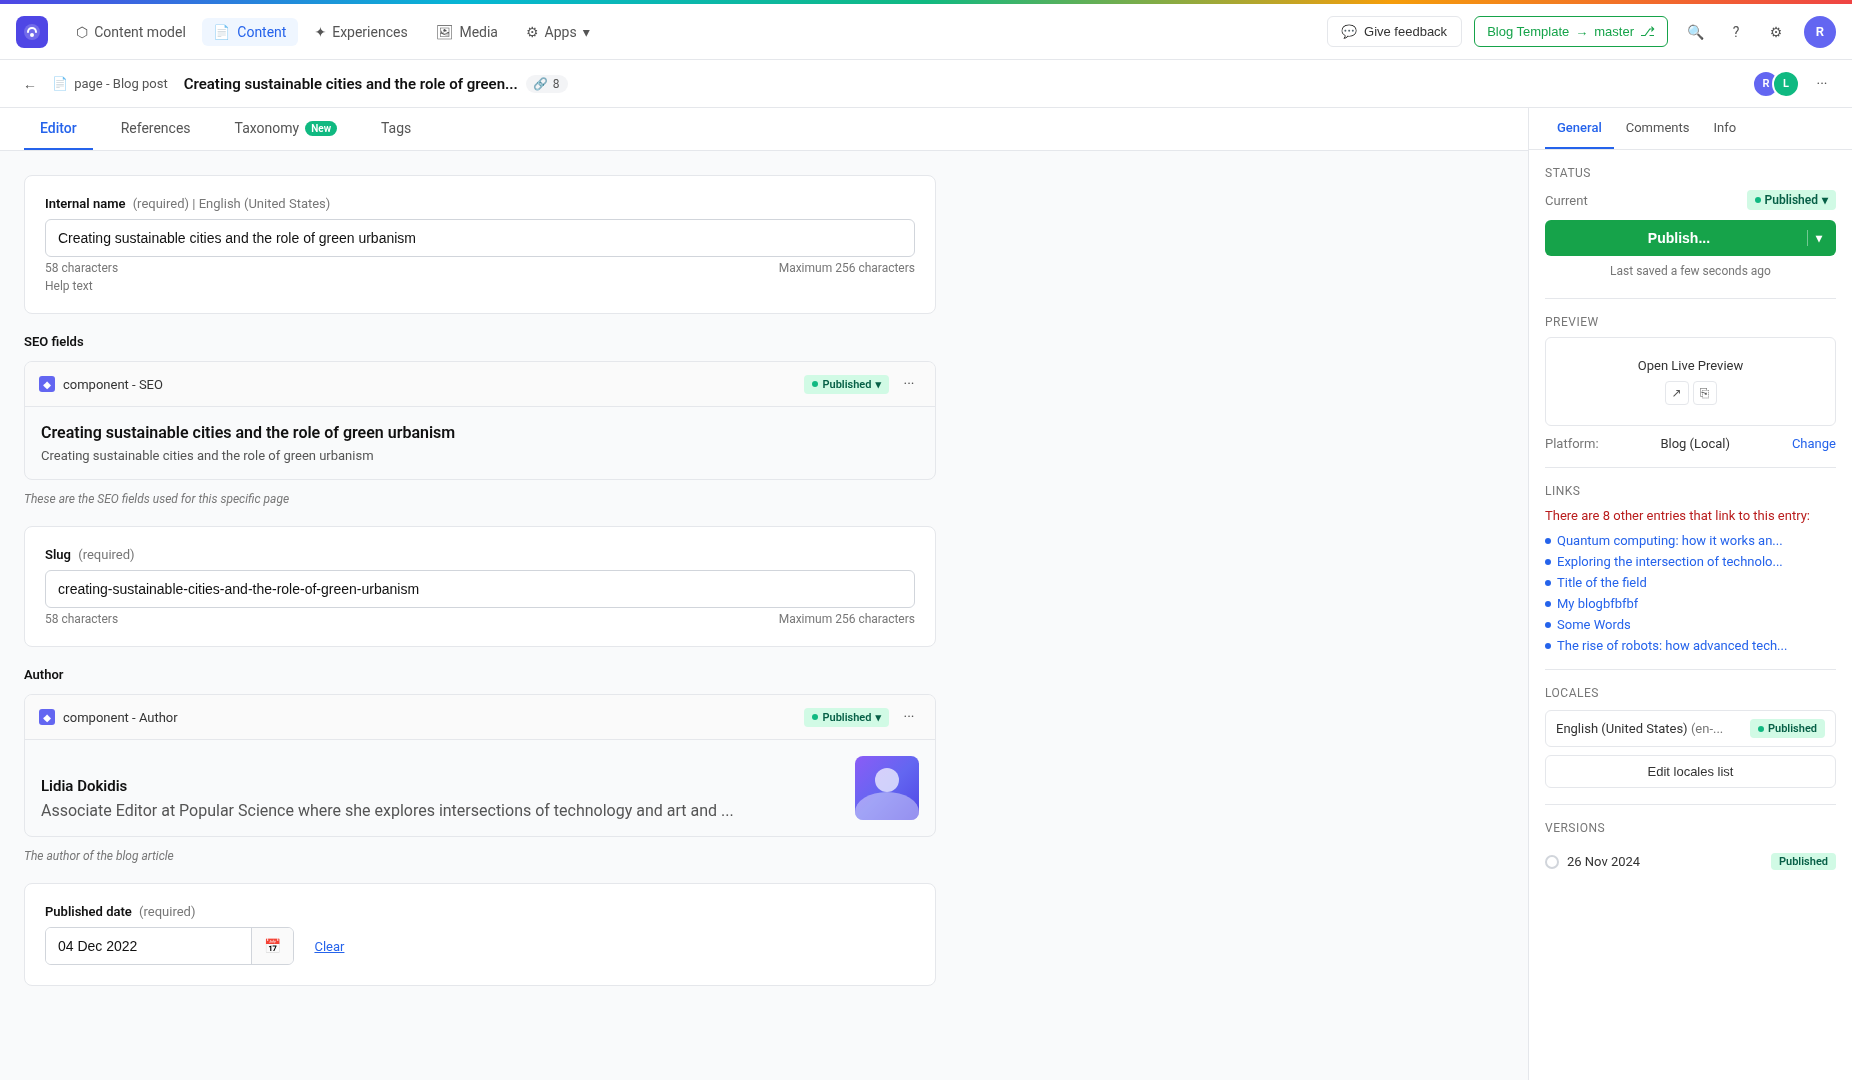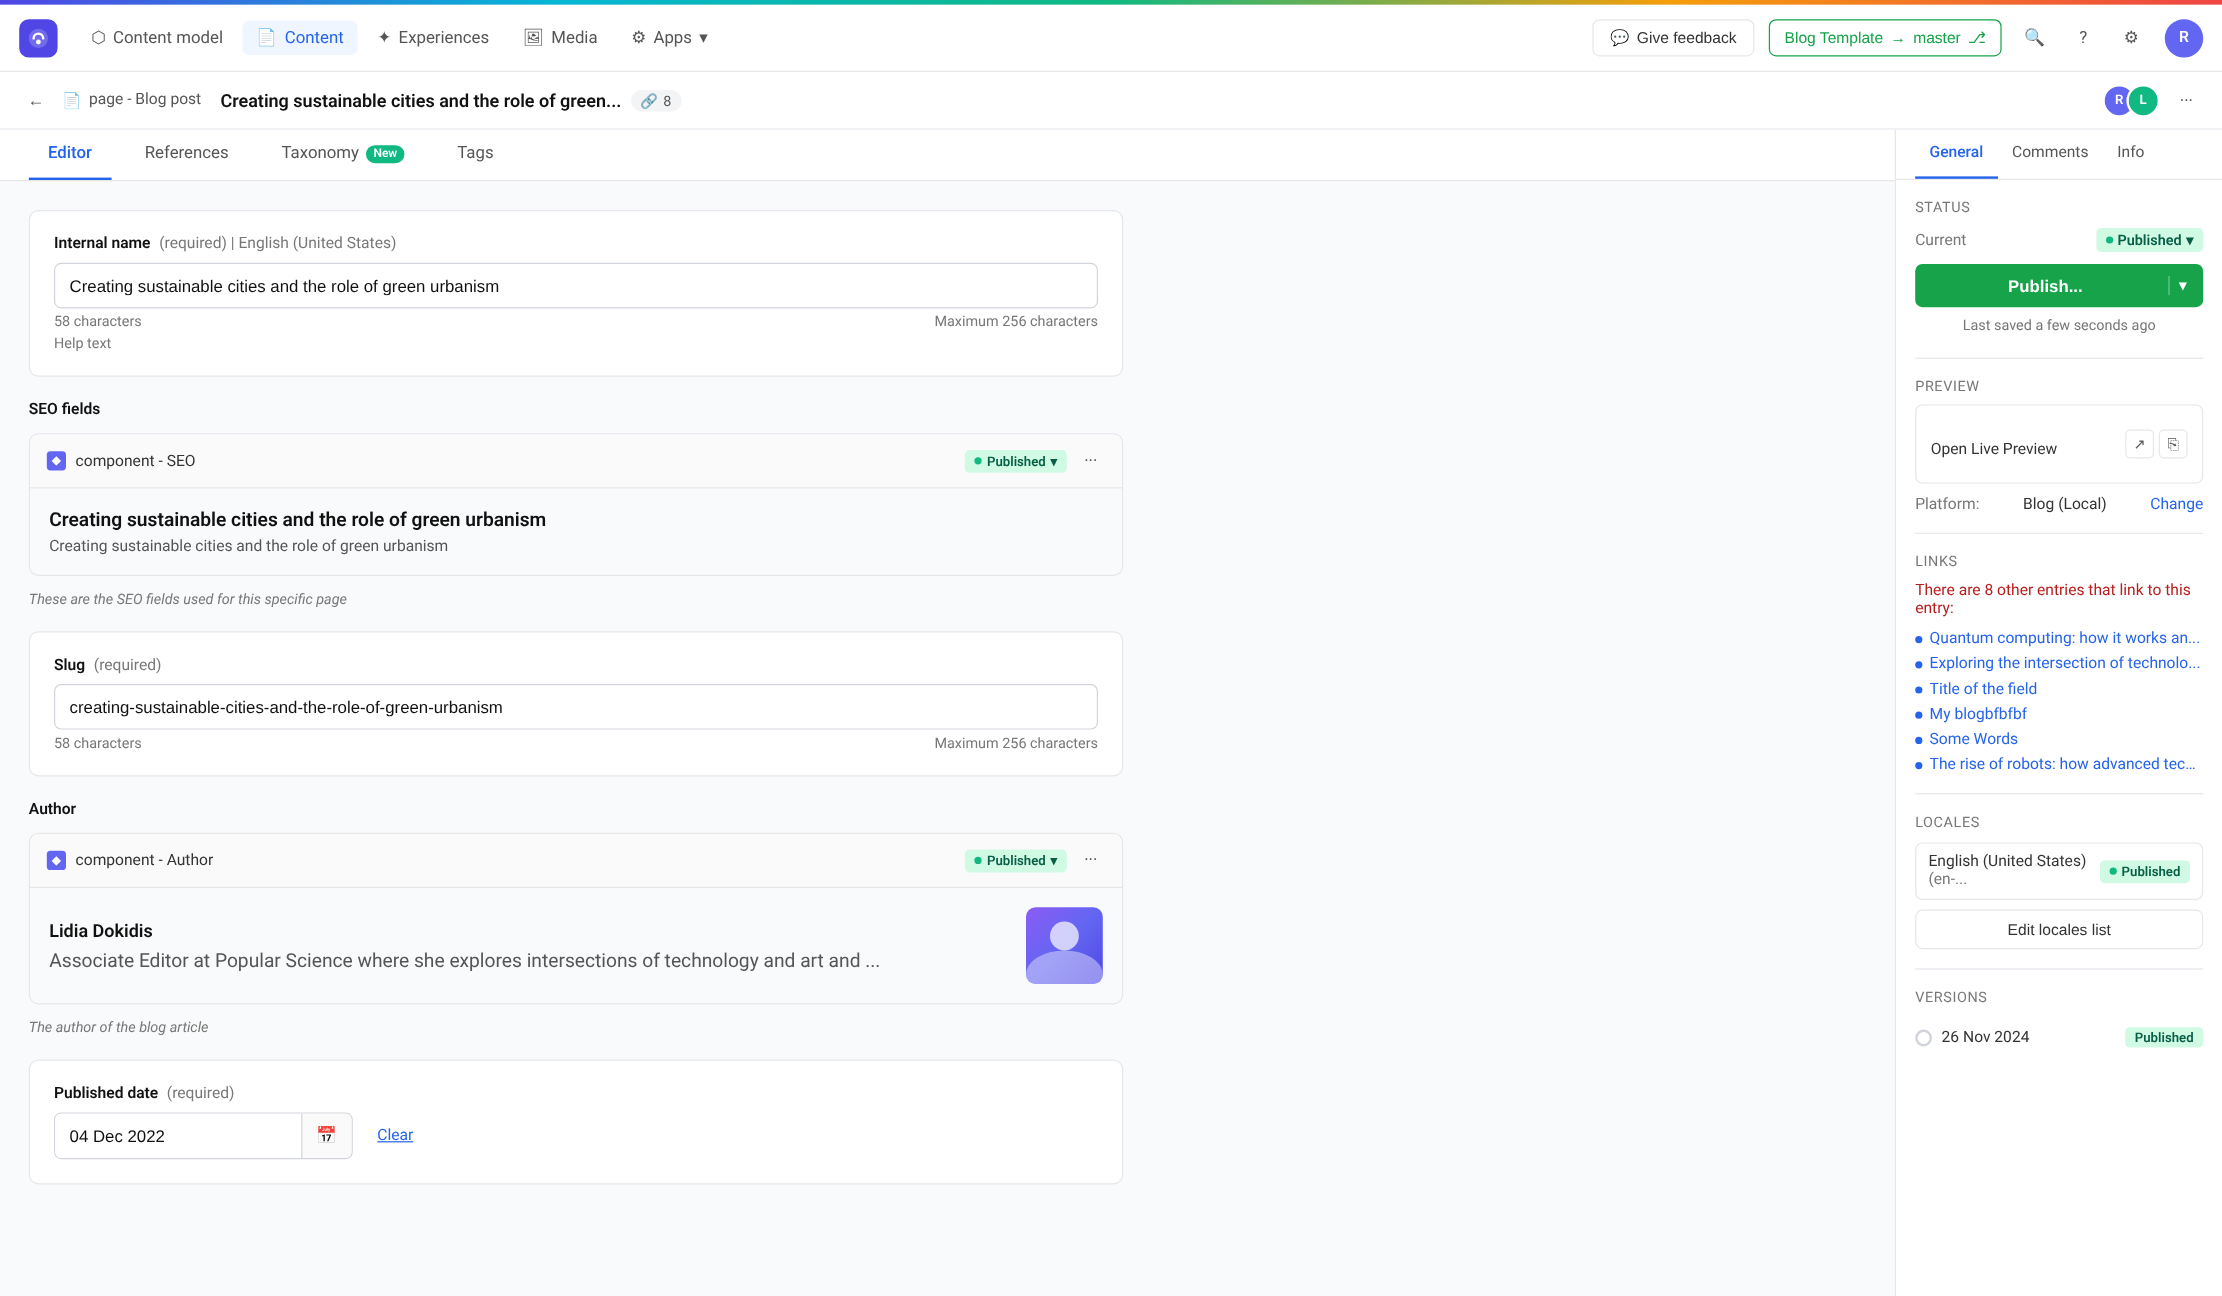--- a/index.html
+++ b/index.html
@@ -390,21 +390,21 @@
     .field-note {
       font-size: 12px;
       color: #777;
       margin-top: 12px;
       font-style: italic;
     }
 
     
     .author-card {
       display: flex;
-      align-items: center;
+      align-items: flex-end;
       gap: 16px;
     }
     .author-info {
       flex: 1;
     }
     .author-name {
       font-size: 15px;
       font-weight: 600;
       color: #111;
       margin-bottom: 6px;
@@ -469,21 +469,21 @@
     .clear-link {
       color: #2563eb;
       cursor: pointer;
       font-size: 13px;
       margin-left: 12px;
       text-decoration: underline;
     }
 
     
     .right-sidebar {
-      width: 273px;
+      width: 324px;
       background: #fff;
       border-left: 1px solid #e5e7eb;
       overflow-y: auto;
       flex-shrink: 0;
     }
 
     .sidebar-tabs {
       display: flex;
       border-bottom: 1px solid #e5e7eb;
       padding: 0 16px;
@@ -582,30 +582,31 @@
       border-top: 1px solid #e5e7eb;
       margin: 16px 0;
     }
 
     .preview-section { margin-bottom: 16px; }
     .preview-title { font-size: 12px; color: #777; margin-bottom: 8px; }
 
     .open-preview-btn {
       width: 100%;
       display: flex;
-      align-items: flex-end;
+      align-items: center;
       justify-between;
       padding: 20px 12px;
       border: 1px solid #e5e7eb;
       border-radius: 6px;
       background: #fff;
       color: #333;
       cursor: pointer;
       font-size: 13px;
       gap: 8px;
+      flex-direction: column;
     }
     .open-preview-btn-text { flex: 1; }
     .open-preview-btn-icons {
       display: flex;
       align-items: center;
       gap: 4px;
     }
     .preview-icon-btn {
       width: 24px;
       height: 24px;

